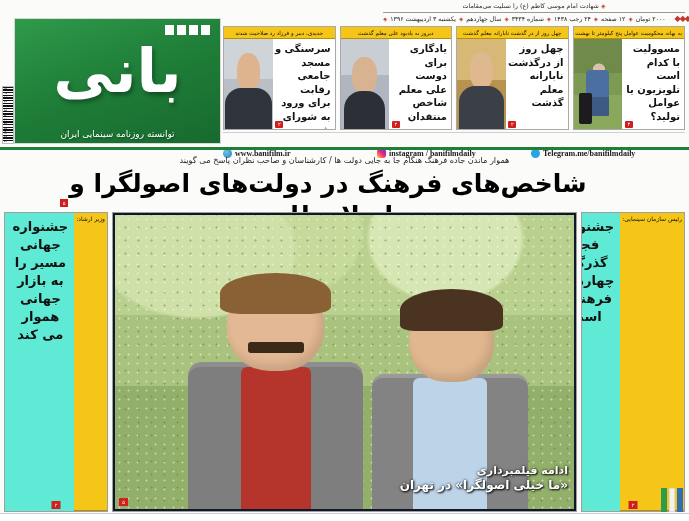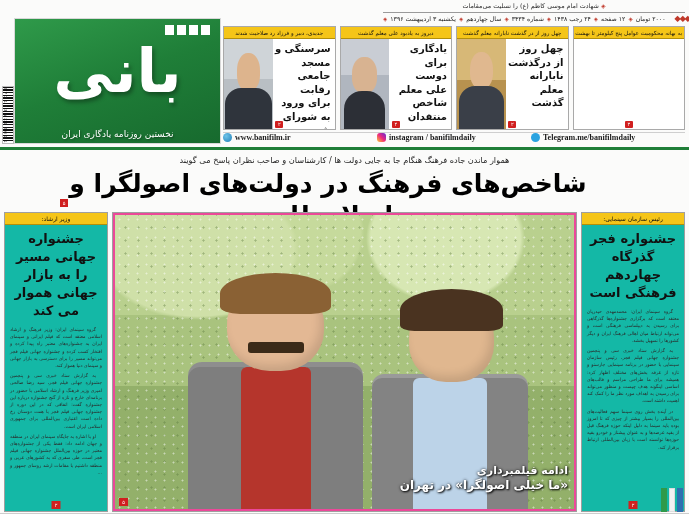--- a/index.html
+++ b/index.html
@@ -205,21 +205,21 @@
     width: 8px; height: 7px; background: #d01f1f;
     color: #fff; font-size: 5px; line-height: 7px;
     text-align: center; border-radius: 1px;
   }
 
   
   .social {
     position: absolute; top: 132px; right: 4px;
     width: 462px; height: 26px;
     display: flex; flex-direction: row-reverse;
-    align-items: flex-start;
+    align-items: flex-end;
     border-top: 1px solid #cfcfcf;
   }
   .social-item {
     flex: 1;
     display: flex; flex-direction: row;
     align-items: center; gap: 3px;
     justify-content: flex-start;
     padding-right: 6px;
     direction: ltr;
   }
@@ -263,23 +263,23 @@
   }
 
   
   .content {
     position: absolute; top: 212px; left: 4px;
     width: 681px; height: 300px;
     display: flex; flex-direction: row; gap: 4px;
   }
   .col-side {
     width: 104px;
-    background: #14b8a6;
+    background: #5eead4;
     border: 1px solid #9f9f9f;
-    display: flex; flex-direction: column;
+    display: flex; flex-direction: row;
     overflow: hidden;
     position: relative;
   }
   .side-tag {
     background: #f5c518;
     border-bottom: 1px solid #b38f0a;
     font-size: 6px; color: #111;
     text-align: center; padding: 2px 2px;
     direction: rtl; white-space: nowrap;
   }
@@ -301,21 +301,21 @@
     position: absolute; bottom: 2px; left: 50%;
     transform: translateX(-50%);
     width: 9px; height: 8px; background: #d01f1f;
     color:#fff; font-size:5px; line-height:8px; text-align:center;
   }
 
   
   .col-photo {
     flex: 1;
     border: 1px solid #9f9f9f;
-    background: #ec4899;
+    background: #0f172a;
     padding: 2px;
     position: relative;
     overflow: hidden;
   }
   .photo-inner {
     position: absolute; inset: 2px;
     overflow: hidden;
     background:
       radial-gradient(ellipse at 18% 12%, #cfe0a8 0 18%, transparent 19%),
       radial-gradient(ellipse at 72% 8%, #d7e7b3 0 16%, transparent 17%),
@@ -451,29 +451,33 @@
   </div>
 
   <div class="masthead">
     <div class="logo-dots">
       <i></i>
         <i></i>
         <i></i>
         <i></i>
     </div>
     <div class="logo-script">بانی فیلم</div>
-    <div class="logo-sub">نخستین روزنامه یادگاری ایران</div>
+    <div class="logo-sub">توانسته روزنامه سینمایی ایران</div>
   </div>
   <div class="barcode"></div>
   <div class="barcode-num">9 7 7 1 7 3 5 3 4 2 0 0 1</div>
 
   <div class="teasers">
 
     <div class="teaser">
       <div class="teaser-tag">به بهانه محکومیت عوامل پنج کیلومتر تا بهشت</div>
+      <div class="teaser-body">
+        <div class="teaser-title">مسوولیت با کدام است تلویزیون یا عوامل تولید؟</div>
+        <div class="teaser-photo ph-a"></div>
+      </div>
       <div class="teaser-badge">۳</div>
     </div>
 
     <div class="teaser">
       <div class="teaser-tag">چهل روز از در گذشت نابارانه معلم گذشت</div>
       <div class="teaser-body">
         <div class="teaser-title">چهل روز از درگذشت نابارانه معلم گذشت</div>
         <div class="teaser-photo ph-c"></div>
       </div>
       <div class="teaser-badge">۲</div>

